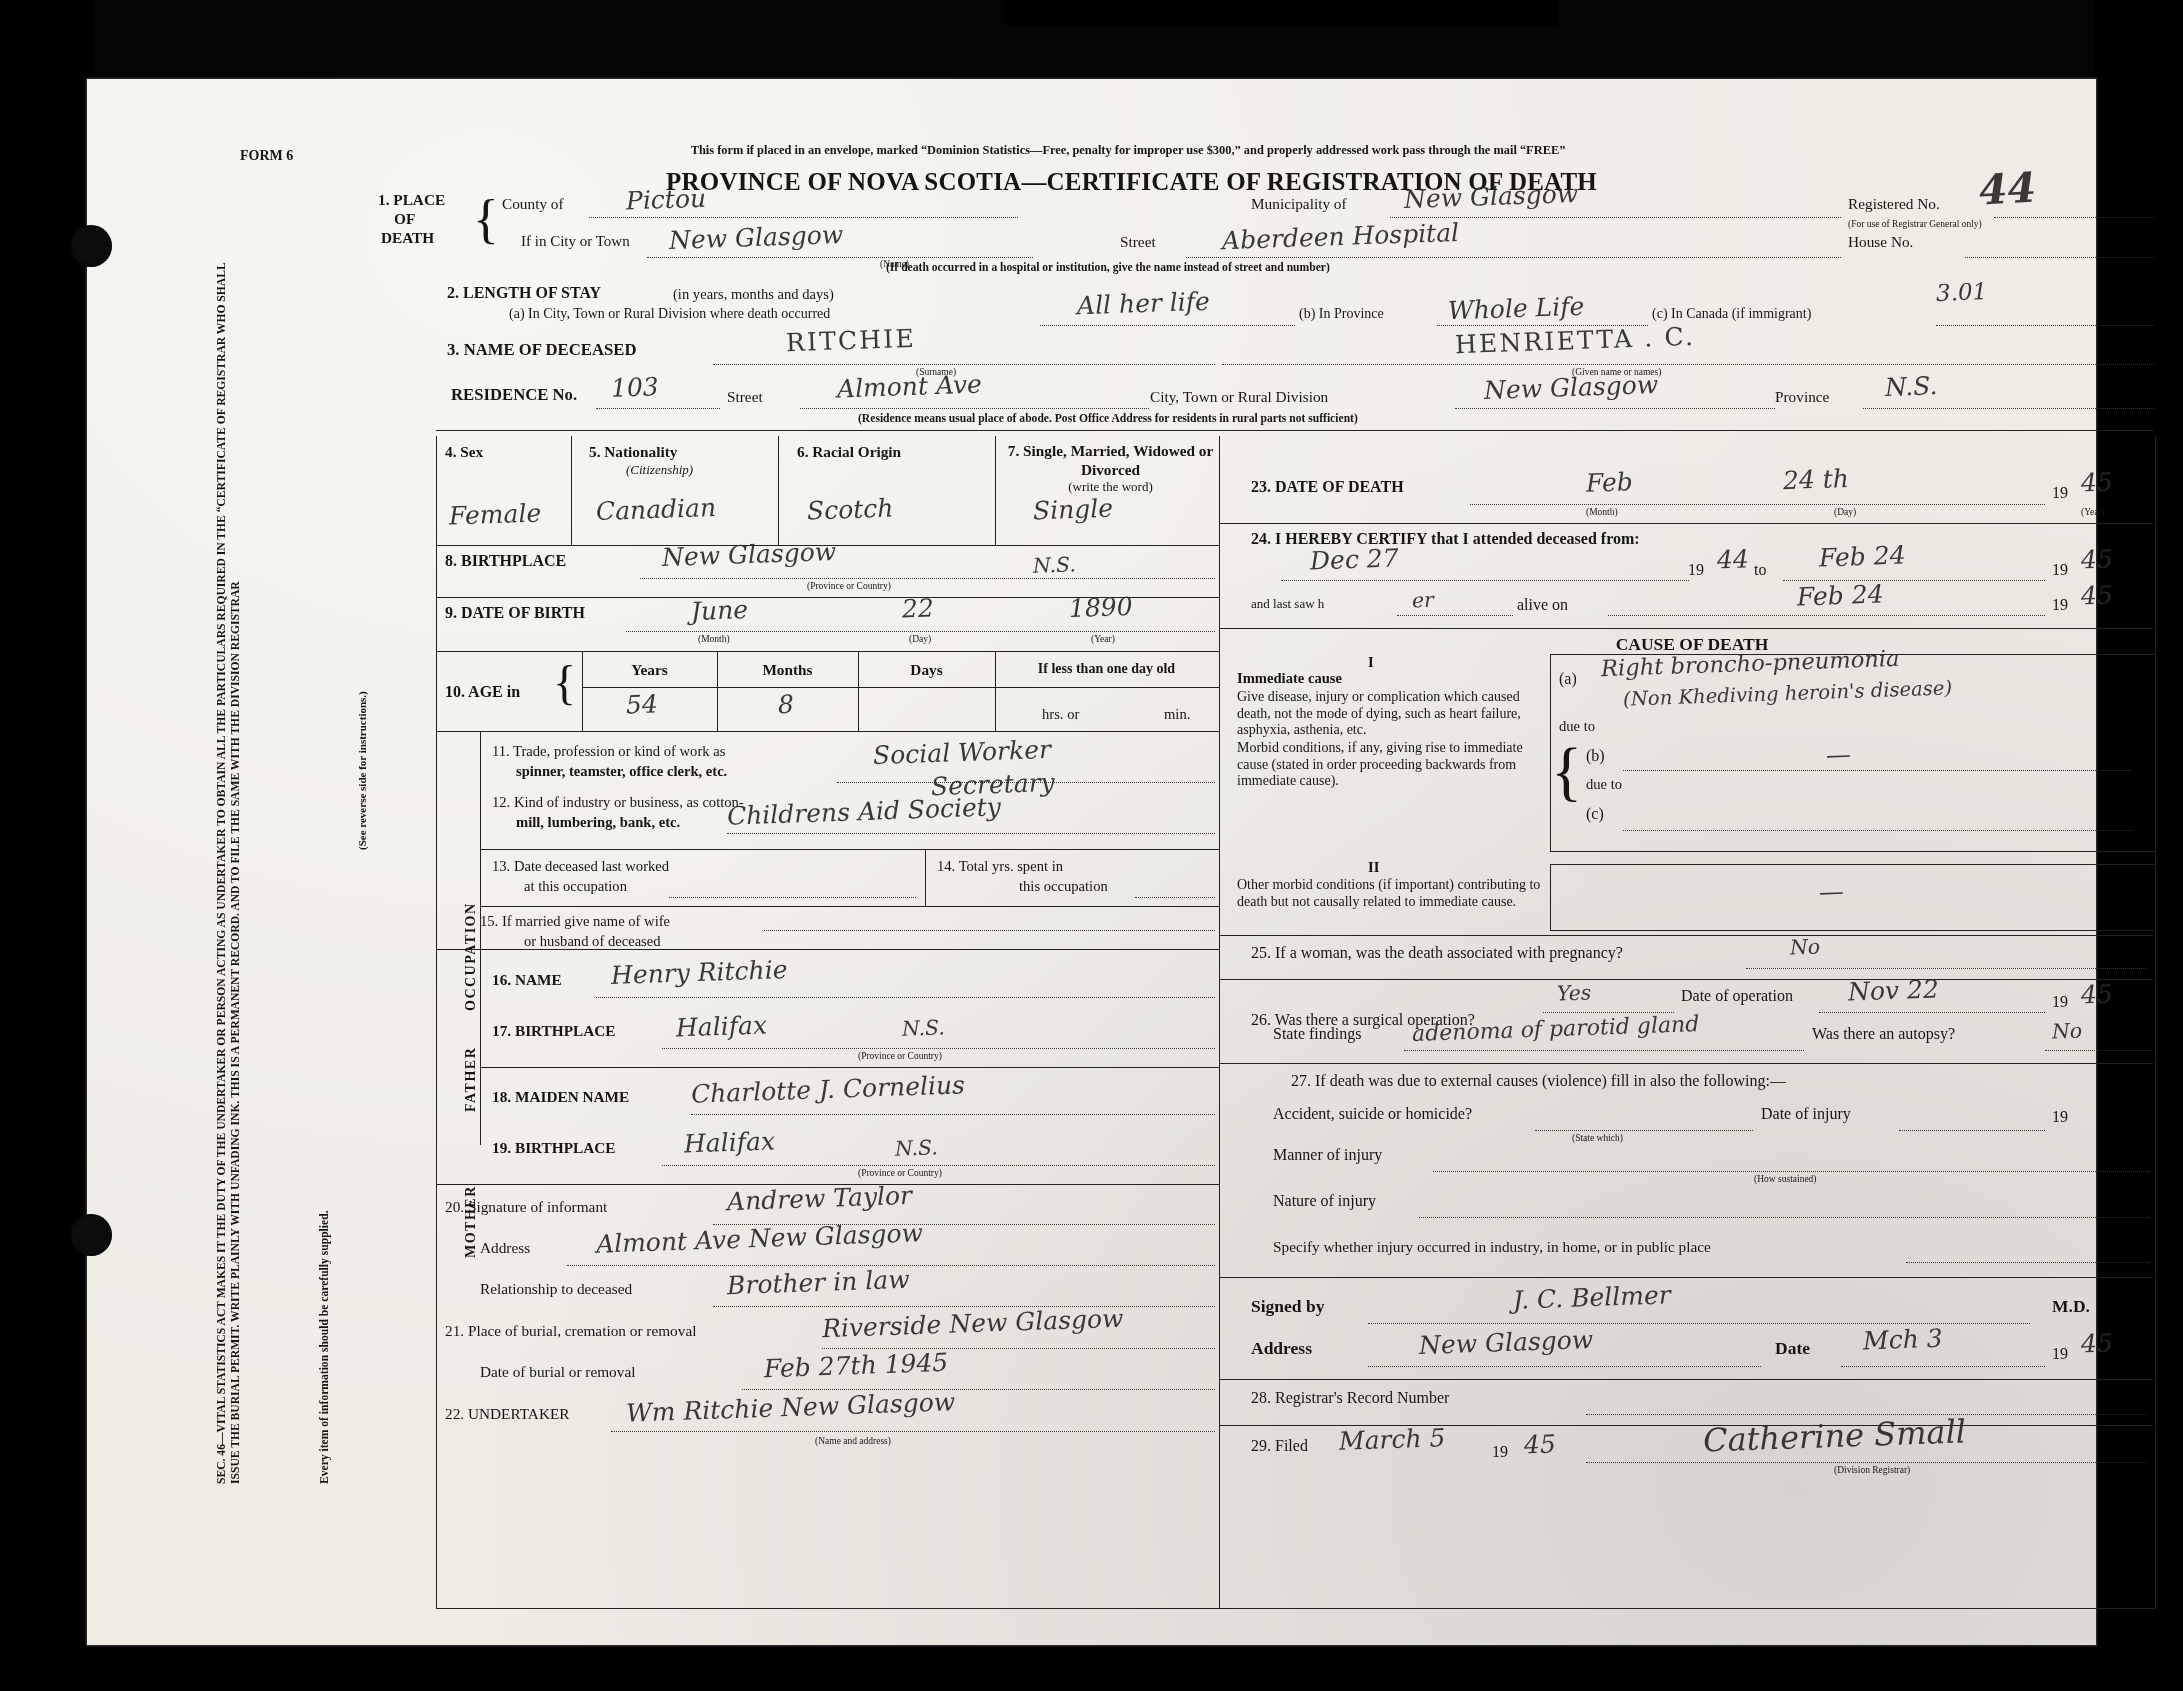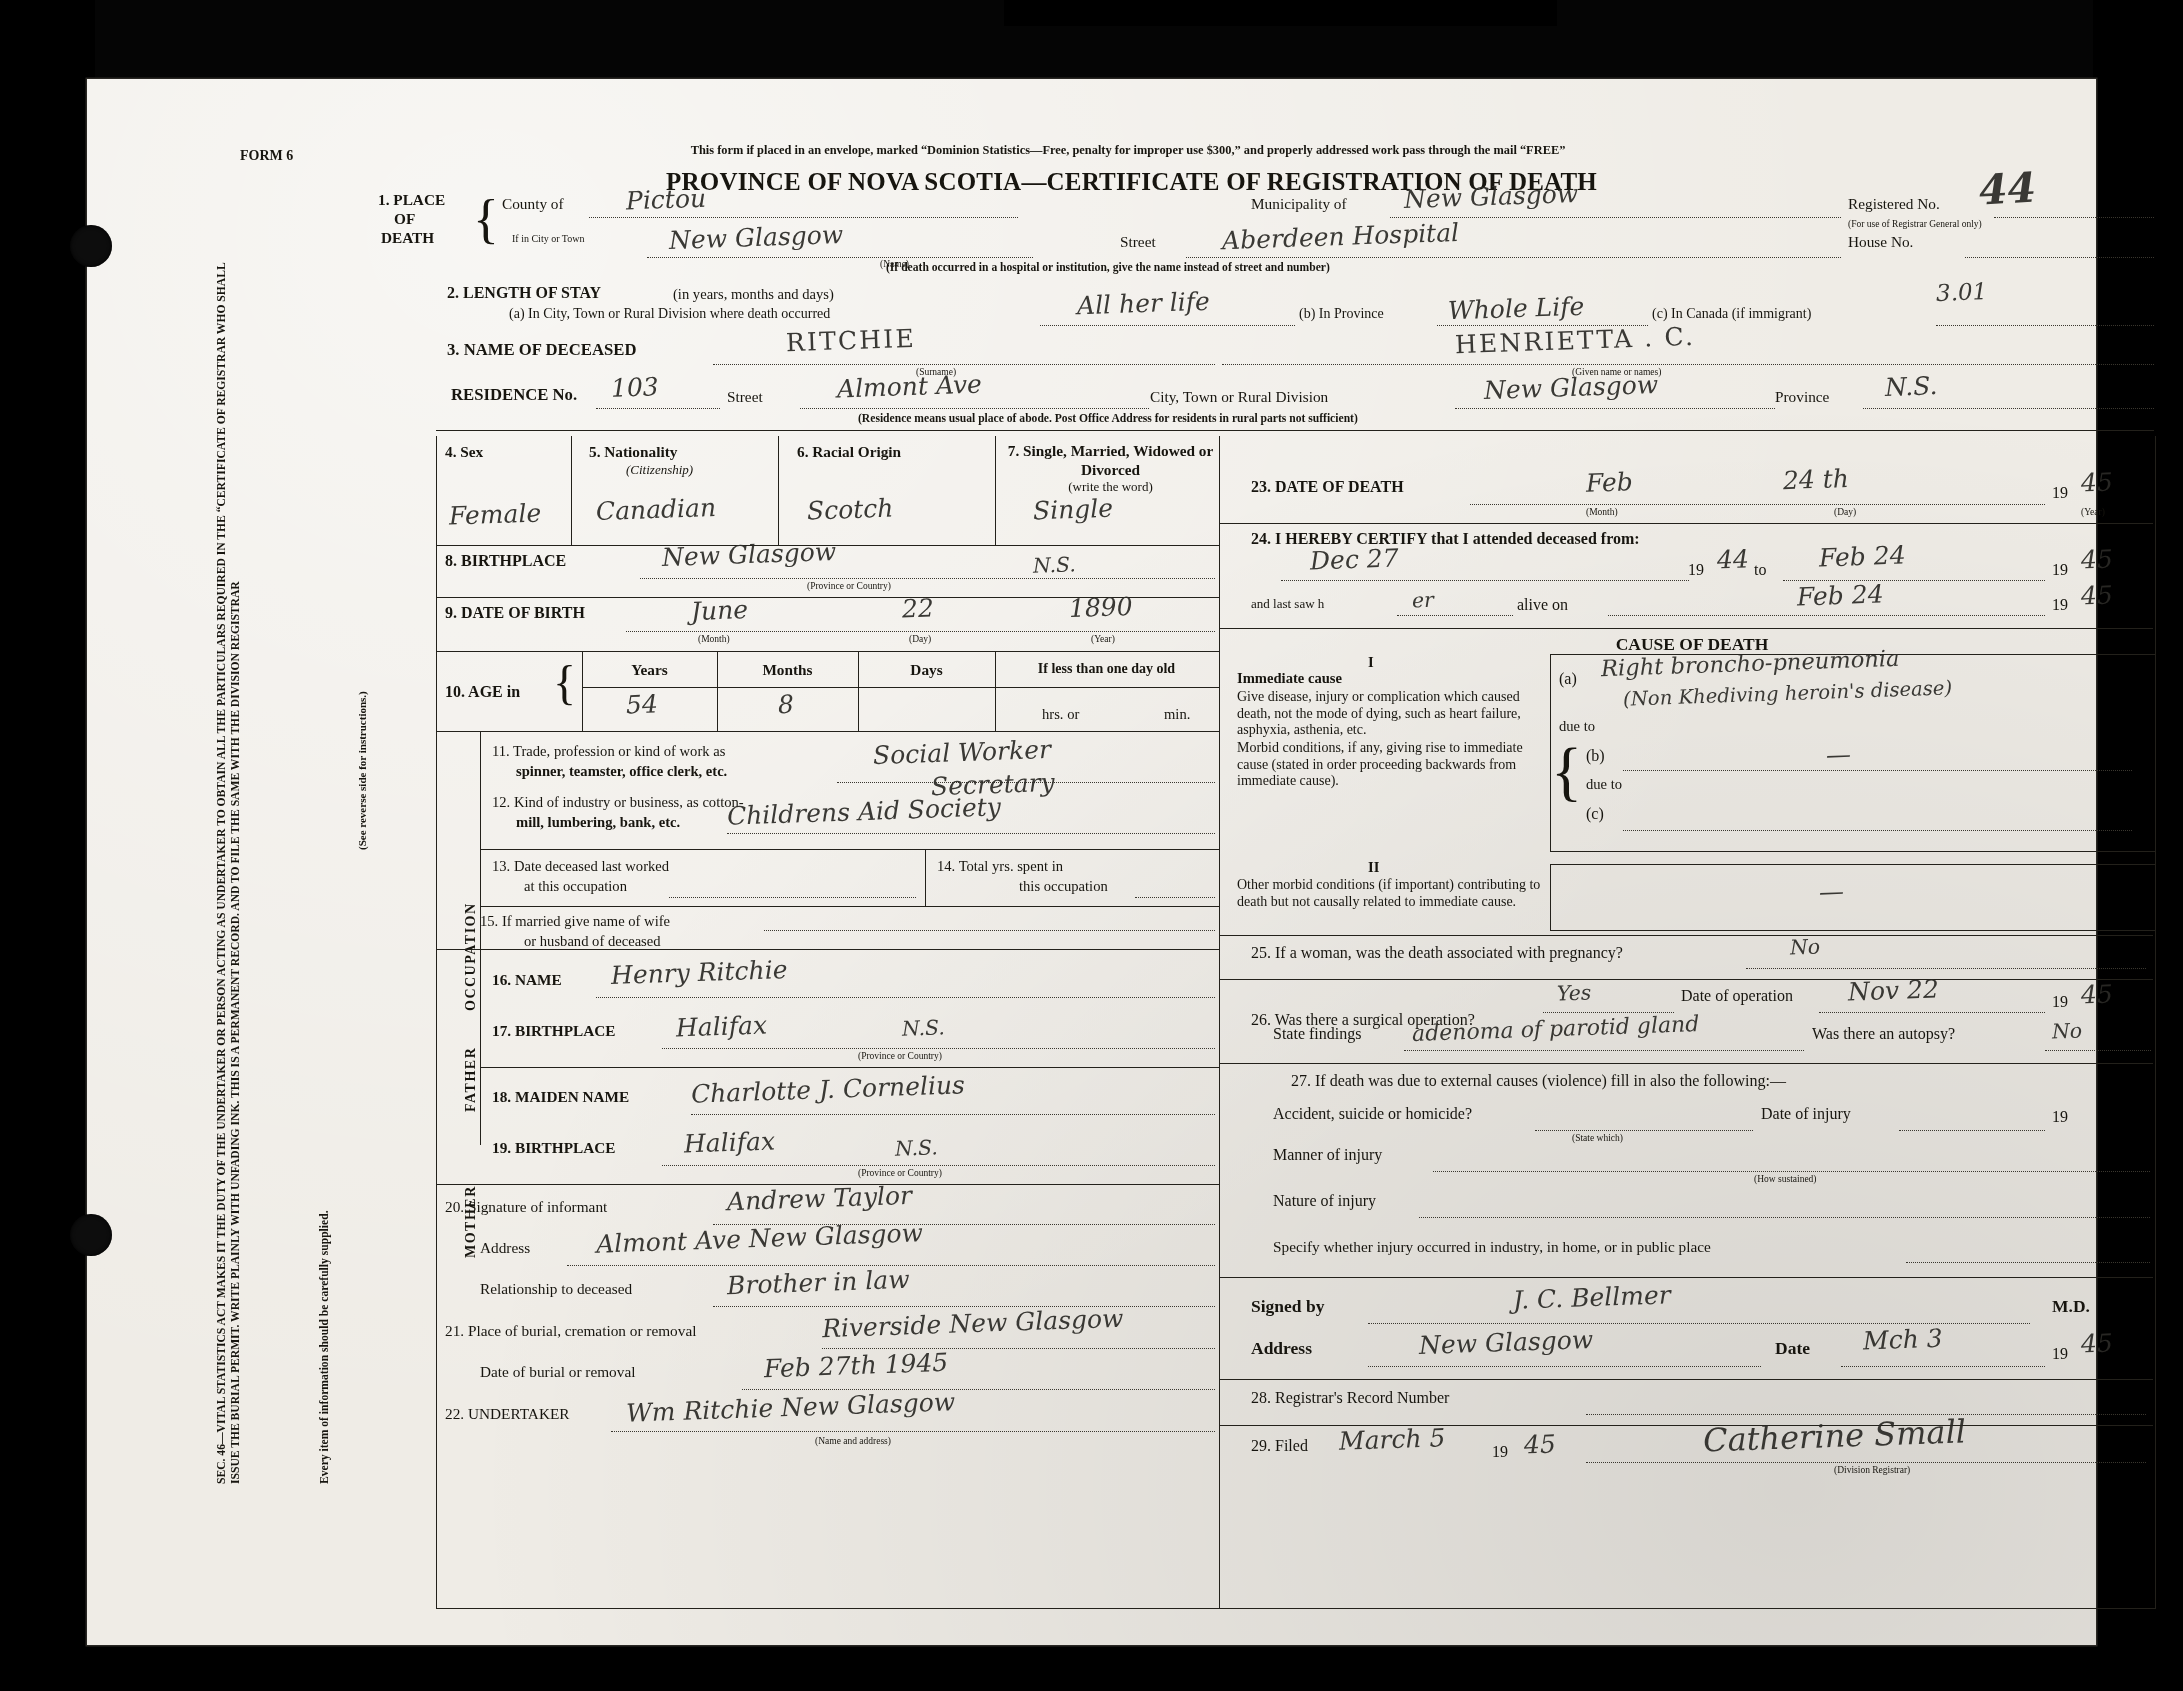--- a/index.html
+++ b/index.html
@@ -70,21 +70,21 @@
     <div class="hw med" style="left:539px;top:106px;">Pictou</div>
 
     <div class="t" style="left:1164px;top:116px;font-size:15.3px;">Municipality of</div>
     <div class="line" style="left:1303px;top:138px;width:451px;"></div>
     <div class="hw med" style="left:1317px;top:103px;">New Glasgow</div>
 
     <div class="t" style="left:1761px;top:116px;font-size:15.3px;">Registered No.</div>
     <div class="line" style="left:1907px;top:138px;width:160px;"></div>
     <div class="t xs" style="left:1761px;top:140px;">(For use of Registrar General only)</div>
 
-    <div class="t" style="left:425px;top:154px;font-size:10px;">If in City or Town</div>
+    <div class="t" style="left:434px;top:154px;font-size:15px;">If in City or Town</div>
     <div class="line" style="left:560px;top:178px;width:386px;"></div>
     <div class="hw med" style="left:582px;top:144px;">New Glasgow</div>
     <div class="t xs" style="left:793px;top:180px;">(Name)</div>
 
     <div class="t" style="left:1033px;top:154px;font-size:15.3px;">Street</div>
     <div class="line" style="left:1099px;top:178px;width:655px;"></div>
     <div class="hw med" style="left:1135px;top:143px;">Aberdeen Hospital</div>
 
     <div class="t" style="left:1761px;top:154px;font-size:15.3px;">House No.</div>
     <div class="line" style="left:1878px;top:178px;width:189px;"></div>

